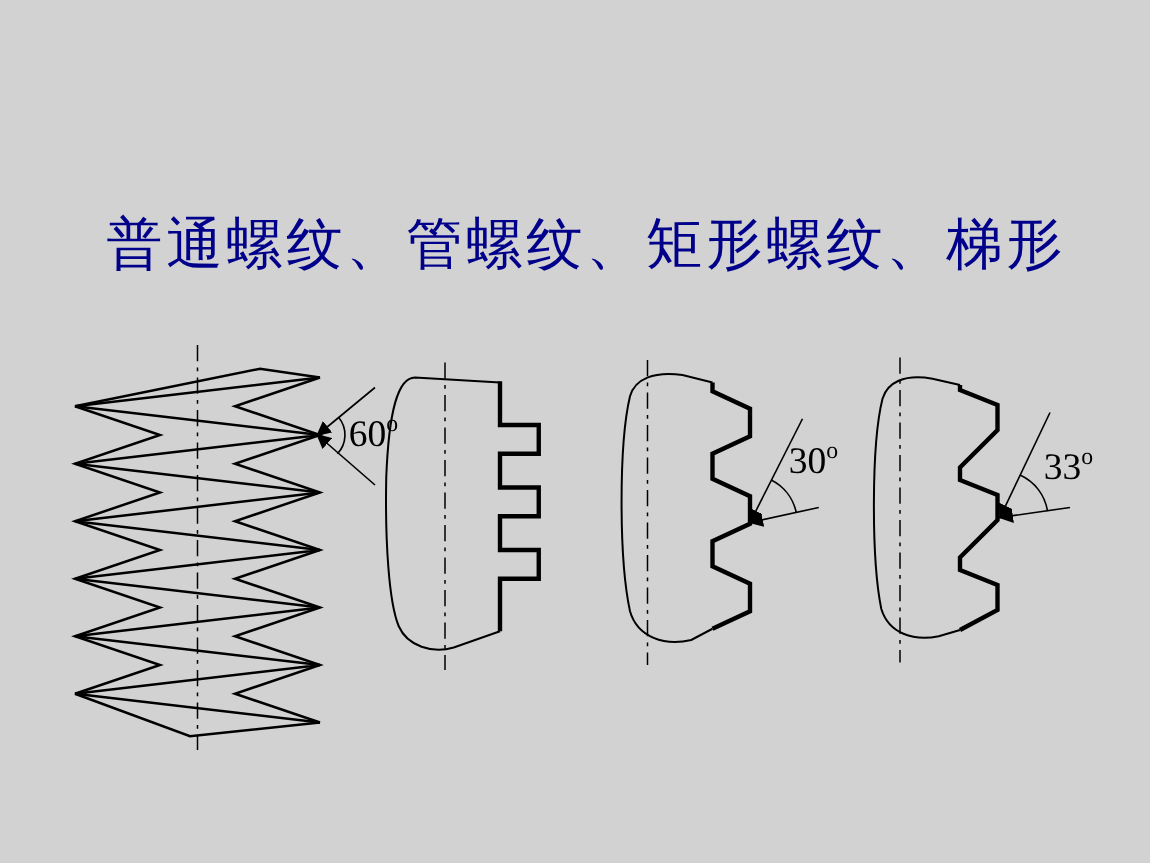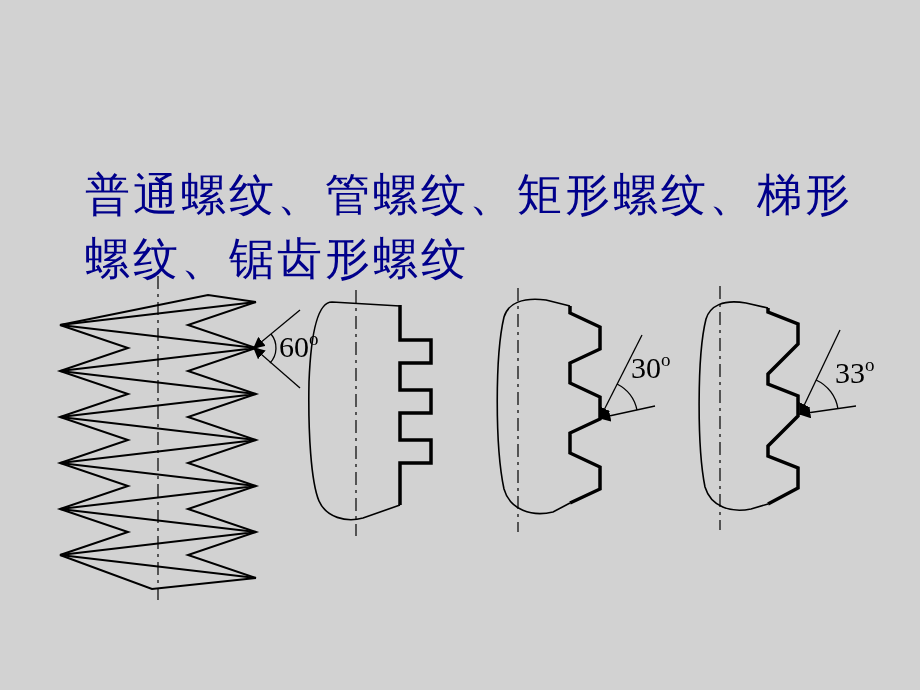--- a/index.html
+++ b/index.html
@@ -29,21 +29,20 @@
   .ann{stroke:#000;stroke-width:1.3;fill:none;}
   text.angle{font-family:"Liberation Serif", serif;font-size:30px;fill:#000;stroke:none;}
 </style>
 </head>
 <body>
 
 <div class="slide">
 
   <div class="title">
     <div>普通螺纹、管螺纹、矩形螺纹、梯形</div>
-    <div>螺纹、锯齿形螺纹</div>
   </div>
 
   <svg class="drawings" width="920" height="690" viewBox="0 0 920 690">
     <defs>
       <marker id="arr" markerWidth="9" markerHeight="9" refX="8" refY="4.5" orient="auto-start-reverse">
         <path d="M0,0 L9,4.5 L0,9 z" fill="#000"></path>
       </marker>
     </defs>
 
     <g>

